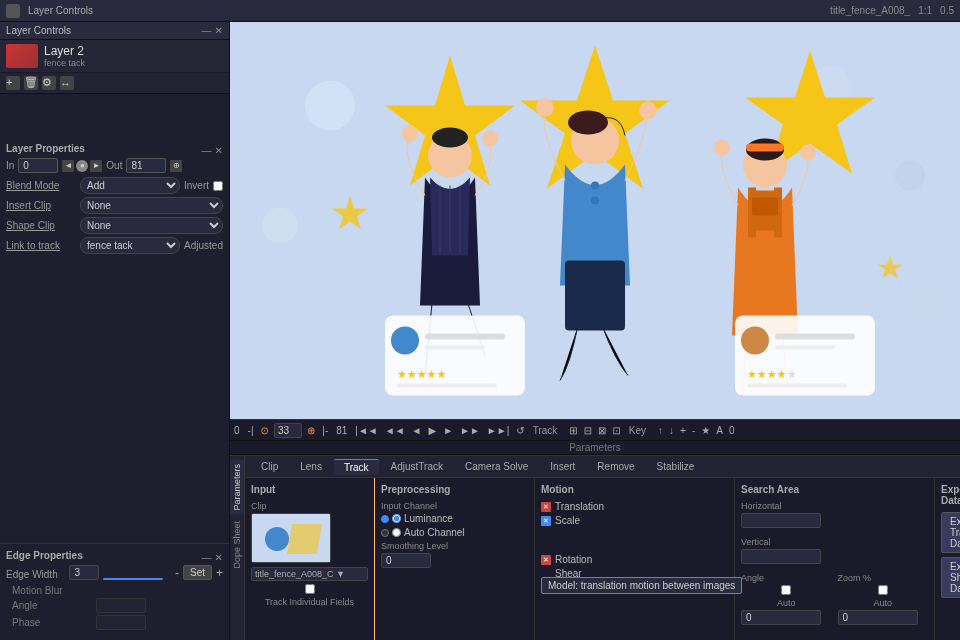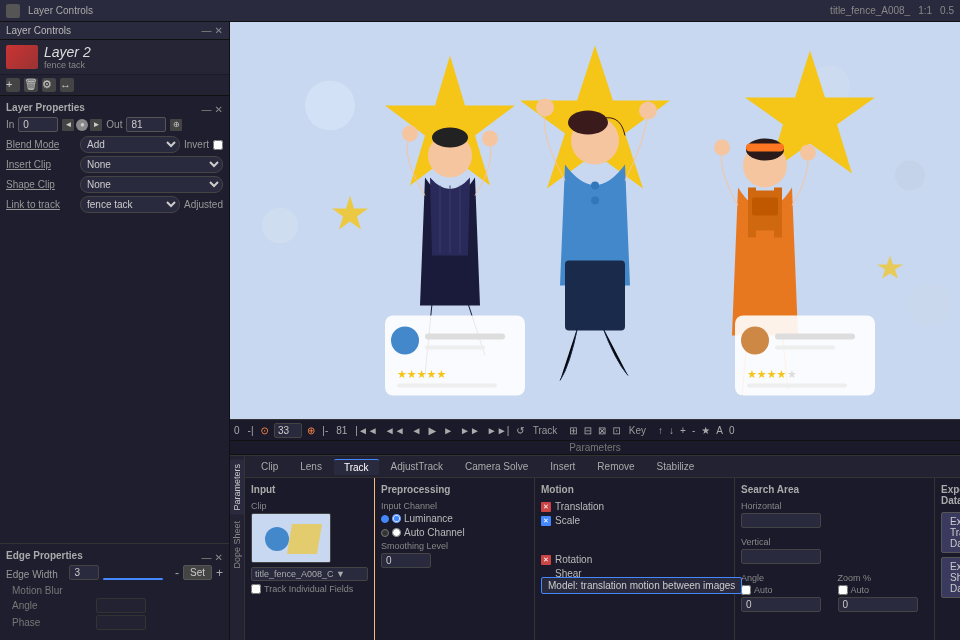--- a/index.html
+++ b/index.html
@@ -81,23 +81,22 @@
       background: #e05050;
       border-radius: 2px;
       flex-shrink: 0;
     }
 
     .layer-info {
       flex: 1;
     }
 
     .layer-name {
-      font-size: 14px;
+      font-size: 12px;
       color: #ddd;
-      font-style: italic;
     }
 
     .layer-sub {
       font-size: 9px;
       color: #888;
     }
 
     .panel-toolbar {
       display: flex;
       align-items: center;
@@ -113,20 +112,21 @@
       border-radius: 2px;
       display: inline-block;
       cursor: pointer;
     }
 
     
     .layer-props-section {
       padding: 6px;
       flex: 1;
       overflow-y: auto;
+      margin-top: 43px;
     }
 
     .section-title {
       font-size: 10px;
       color: #aaa;
       margin-bottom: 4px;
       font-weight: bold;
     }
 
     .prop-row {
@@ -452,20 +452,21 @@
       margin-bottom: 3px;
       white-space: nowrap;
       overflow: hidden;
     }
 
     .checkbox-row {
       display: flex;
       align-items: center;
       gap: 3px;
       margin-bottom: 2px;
+      flex-direction: column;
     }
 
     .checkbox-label {
       font-size: 9px;
       color: #888;
     }
 
     
     .preprocessing-section {
       width: 160px;

